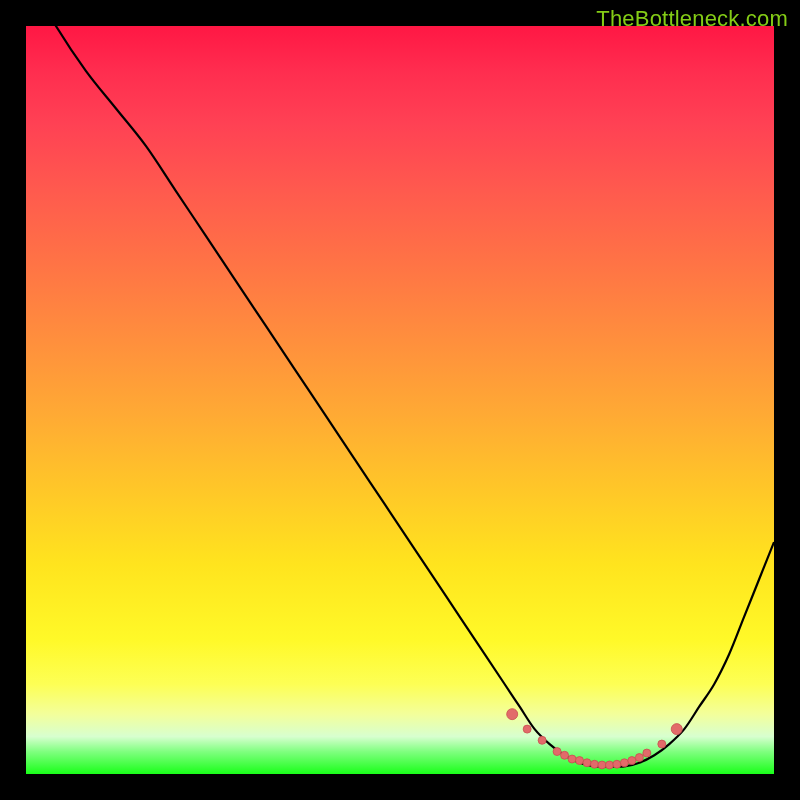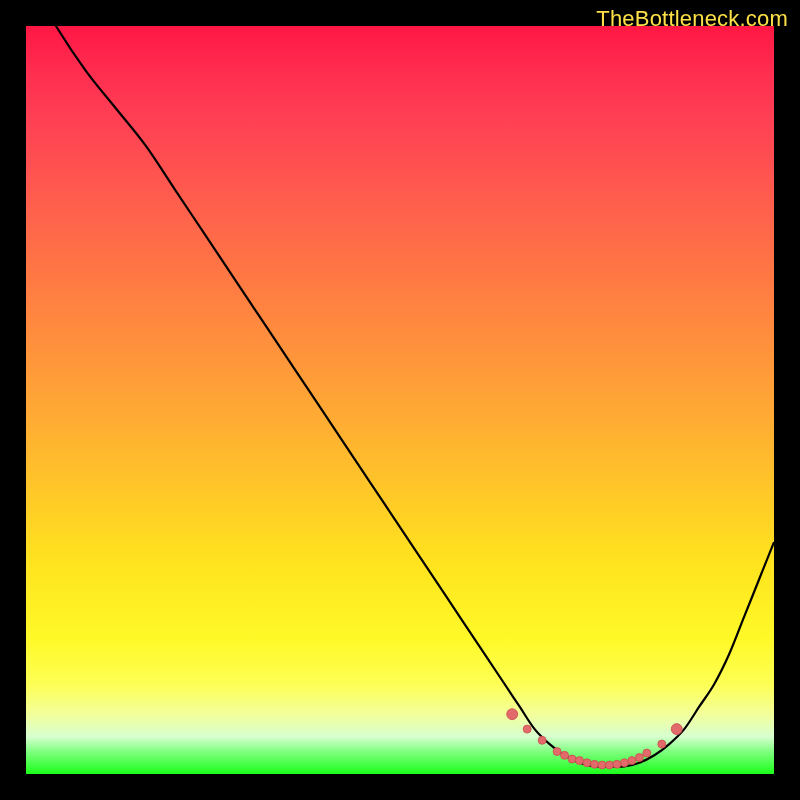--- a/index.html
+++ b/index.html
@@ -55,21 +55,21 @@
     position: absolute;
     left: 0;
     top: 0;
     width: 100%;
     height: 100%;
   }
   .watermark {
     position: absolute;
     top: 6px;
     right: 12px;
-    color: #fde047;
+    color: #84cc16;
     font-size: 22px;
     font-weight: 500;
     letter-spacing: 0.2px;
   }
 </style>
 </head>
 <body>
 
 <div class="frame">
 

